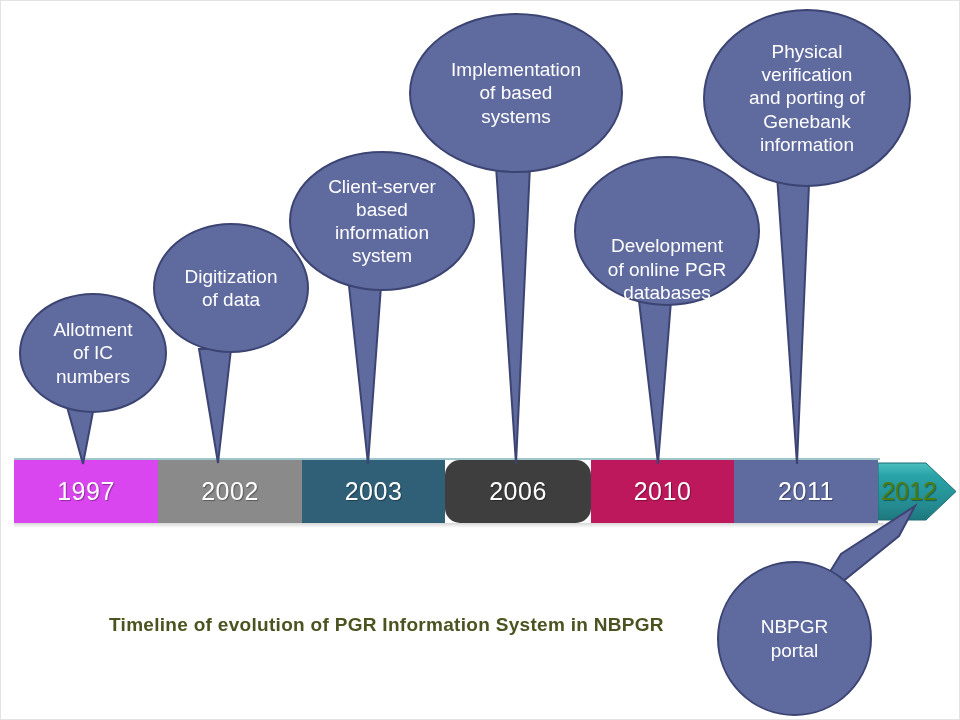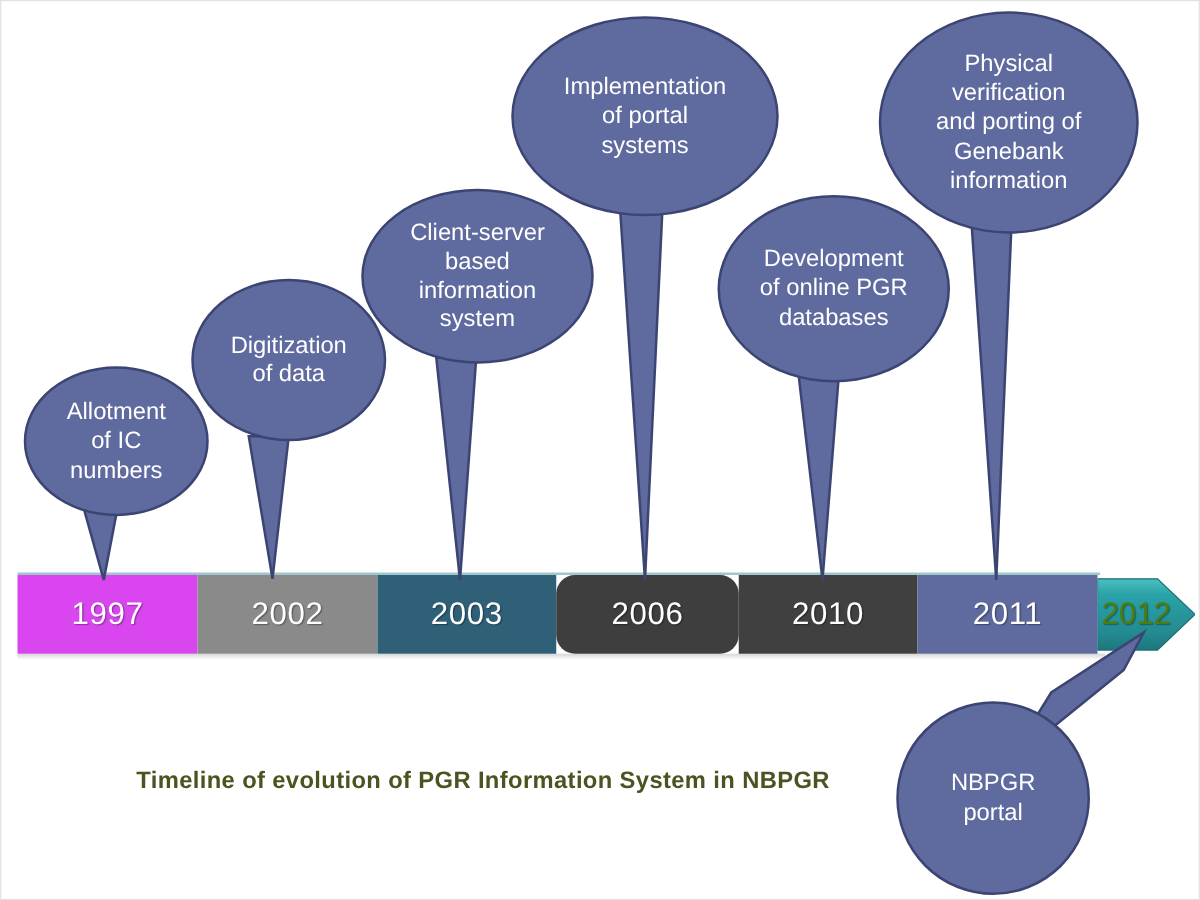--- a/index.html
+++ b/index.html
@@ -189,28 +189,28 @@
         <div>information</div>
         <div>system</div>
       </div>
     </div>
   </div>
 
   <div class="callout" style="left:408px; top:12px; width:214px; height:160px;">
     <div class="bubble" style="width:214px; height:160px;">
       <div class="txt">
         <div>Implementation</div>
-        <div>of portal</div>
+        <div>of based</div>
         <div>systems</div>
       </div>
     </div>
   </div>
 
   <div class="callout" style="left:573px; top:155px; width:186px; height:150px;">
-    <div class="bubble" style="width:186px; height:150px;">
+    <div class="bubble" style="width:186px; height:150px;align-items:flex-end;">
       <div class="txt">
         <div>Development</div>
         <div>of online PGR</div>
         <div>databases</div>
       </div>
     </div>
   </div>
 
   <div class="callout" style="left:702px; top:8px; width:208px; height:178px;">
     <div class="bubble" style="width:208px; height:178px;">
@@ -247,21 +247,21 @@
     </div>
 
     <div class="seg" style="left:288px; width:143px; background:#2f6078;">
       <span class="year">2003</span>
     </div>
 
     <div class="seg" style="left:431px; width:146px; background:#3e3e3e;border-radius:15px;">
       <span class="year">2006</span>
     </div>
 
-    <div class="seg" style="left:577px; width:143px; background:#404040;">
+    <div class="seg" style="left:577px; width:143px; background:#be185d;">
       <span class="year">2010</span>
     </div>
 
     <div class="seg" style="left:720px; width:144px; background:#5f6a9f;">
       <span class="year">2011</span>
     </div>
 
     <div class="seg arrow" style="left:864px; width:78px;">
       <svg class="arrow-shape" viewBox="0 0 78 63" preserveAspectRatio="none">
         <defs>

